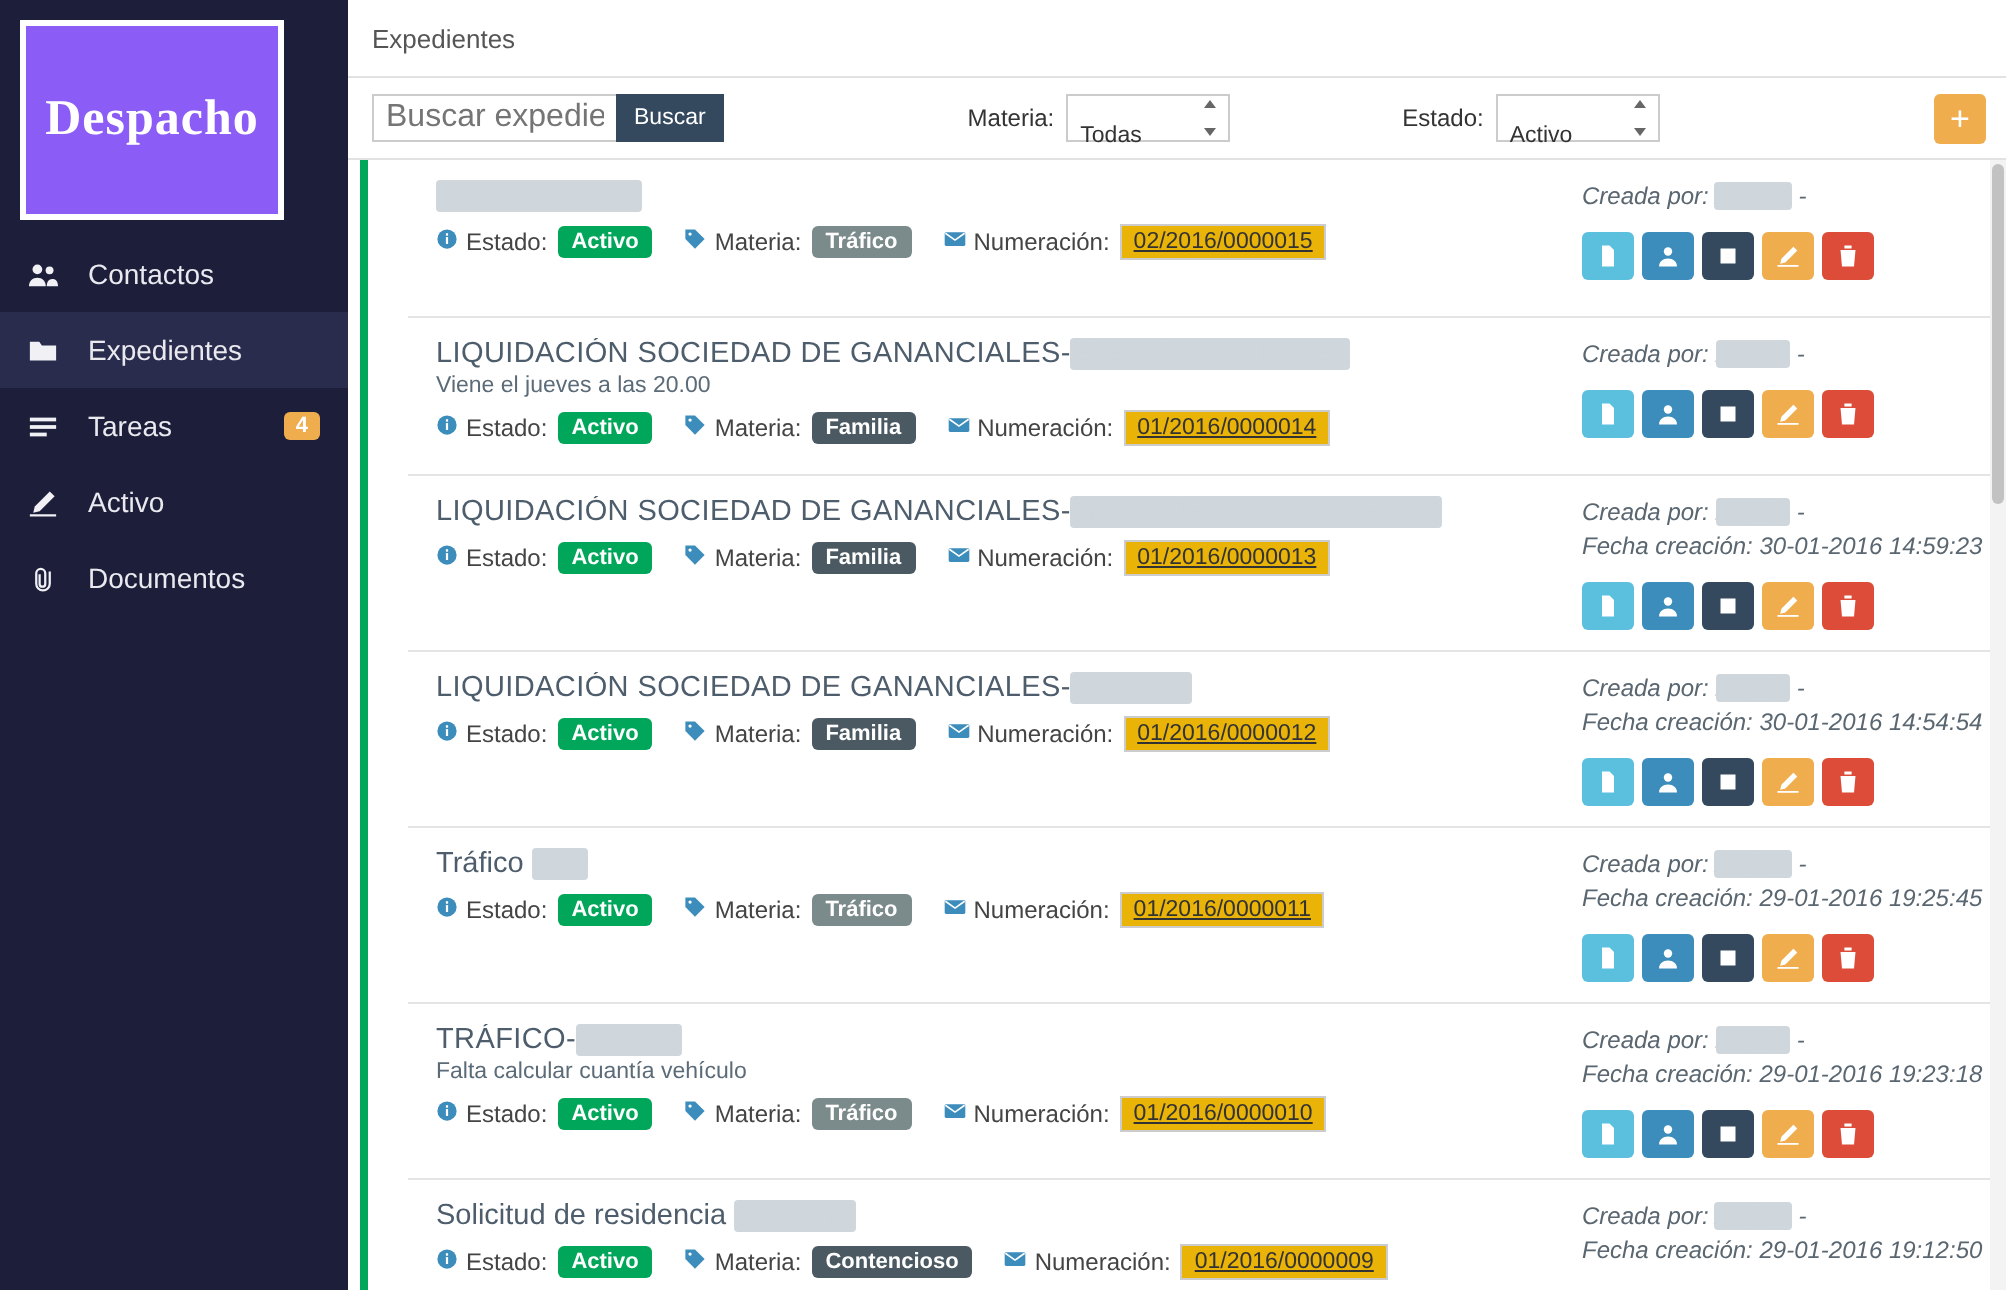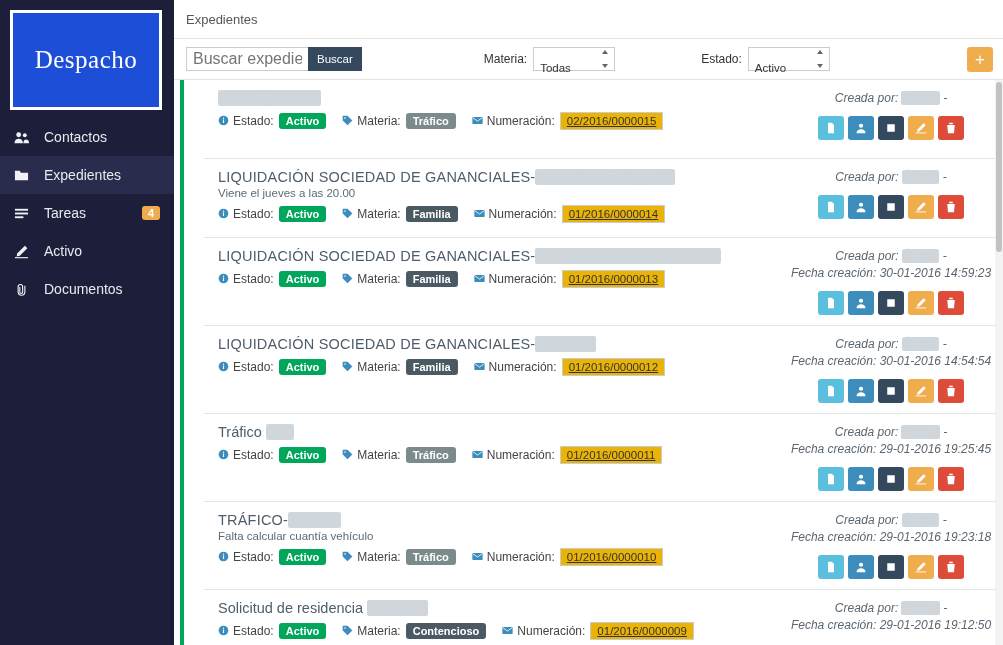--- a/index.html
+++ b/index.html
@@ -16,23 +16,23 @@
   
   .sidebar {
     width: 174px; min-width: 174px; height: 645px;
     background: #1d1f3a;
     display: flex; flex-direction: column;
   }
   .logo-wrap {
     padding: 10px 10px 0 10px;
   }
   .logo-box {
-    background: #1d4ed8; border: 3px solid #ffffff;
-    height: 100px; width: 152px;
-    display: flex; align-items: center; justify-content: center;
+    background: #8b5cf6; border: 3px solid #ffffff;
+    height: 100px; width: 132px;
+    display: flex; align-items: center; justify-content: center; font-weight: bold;
   }
   .logo-text {
     color: #ffffff; font-size: 25px; letter-spacing: .5px;
     font-family: "Liberation Serif", serif;
   }
   .nav { margin-top: 8px; }
   .nav-item {
     display: flex; align-items: center;
     height: 38px; padding: 0 14px;
     color: #e9e9ef; font-size: 14px;
@@ -118,21 +118,21 @@
   .row {
     position: relative;
     border-bottom: 1px solid #e4e4e4;
     padding: 10px 12px 10px 14px;
     display: flex;
     min-height: 79px;
   }
   .row-left { flex: 1; min-width: 0; }
   .row-right {
     width: 200px; text-align: right;
-    display: flex; flex-direction: column; align-items: center;
+    display: flex; flex-direction: column; align-items: flex-start;
   }
   .title {
     font-size: 14.5px; color: #4e5d6c; margin-bottom: 2px;
     white-space: nowrap; overflow: hidden;
   }
   .title .redact { background: #cfd6dc; color: #cfd6dc; border-radius: 2px; }
   .title.upper { letter-spacing: .2px; }
   .subnote { font-size: 11.5px; color: #5b6b78; margin: 1px 0 2px 0; }
   .meta {
     display: flex; align-items: center; flex-wrap: wrap;

